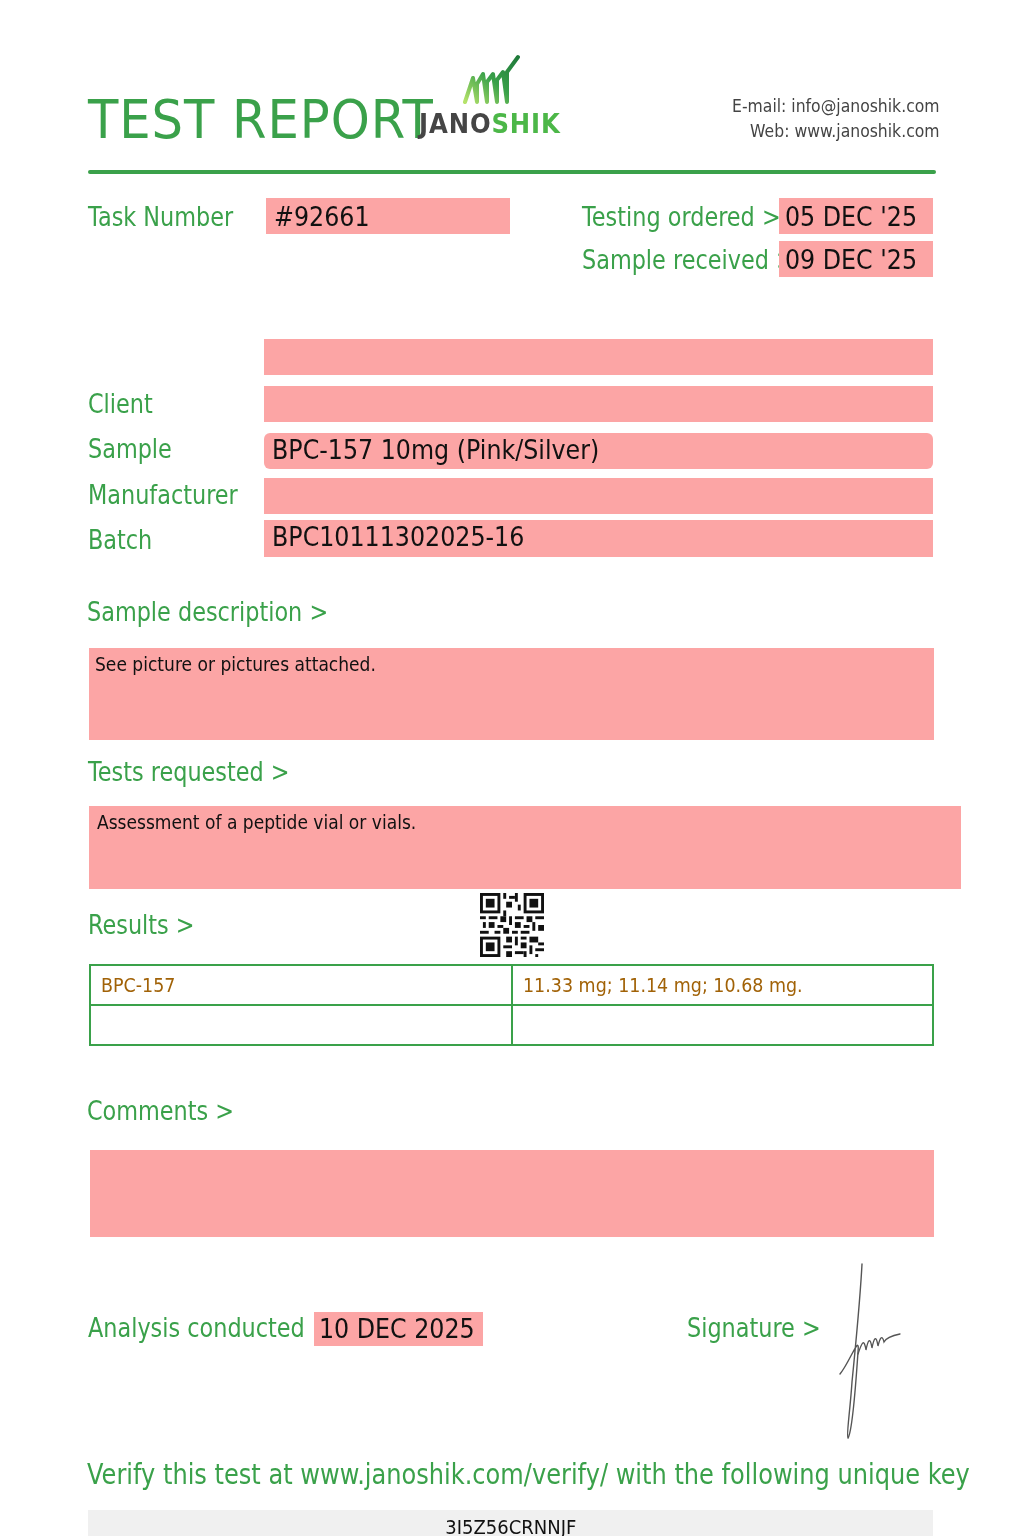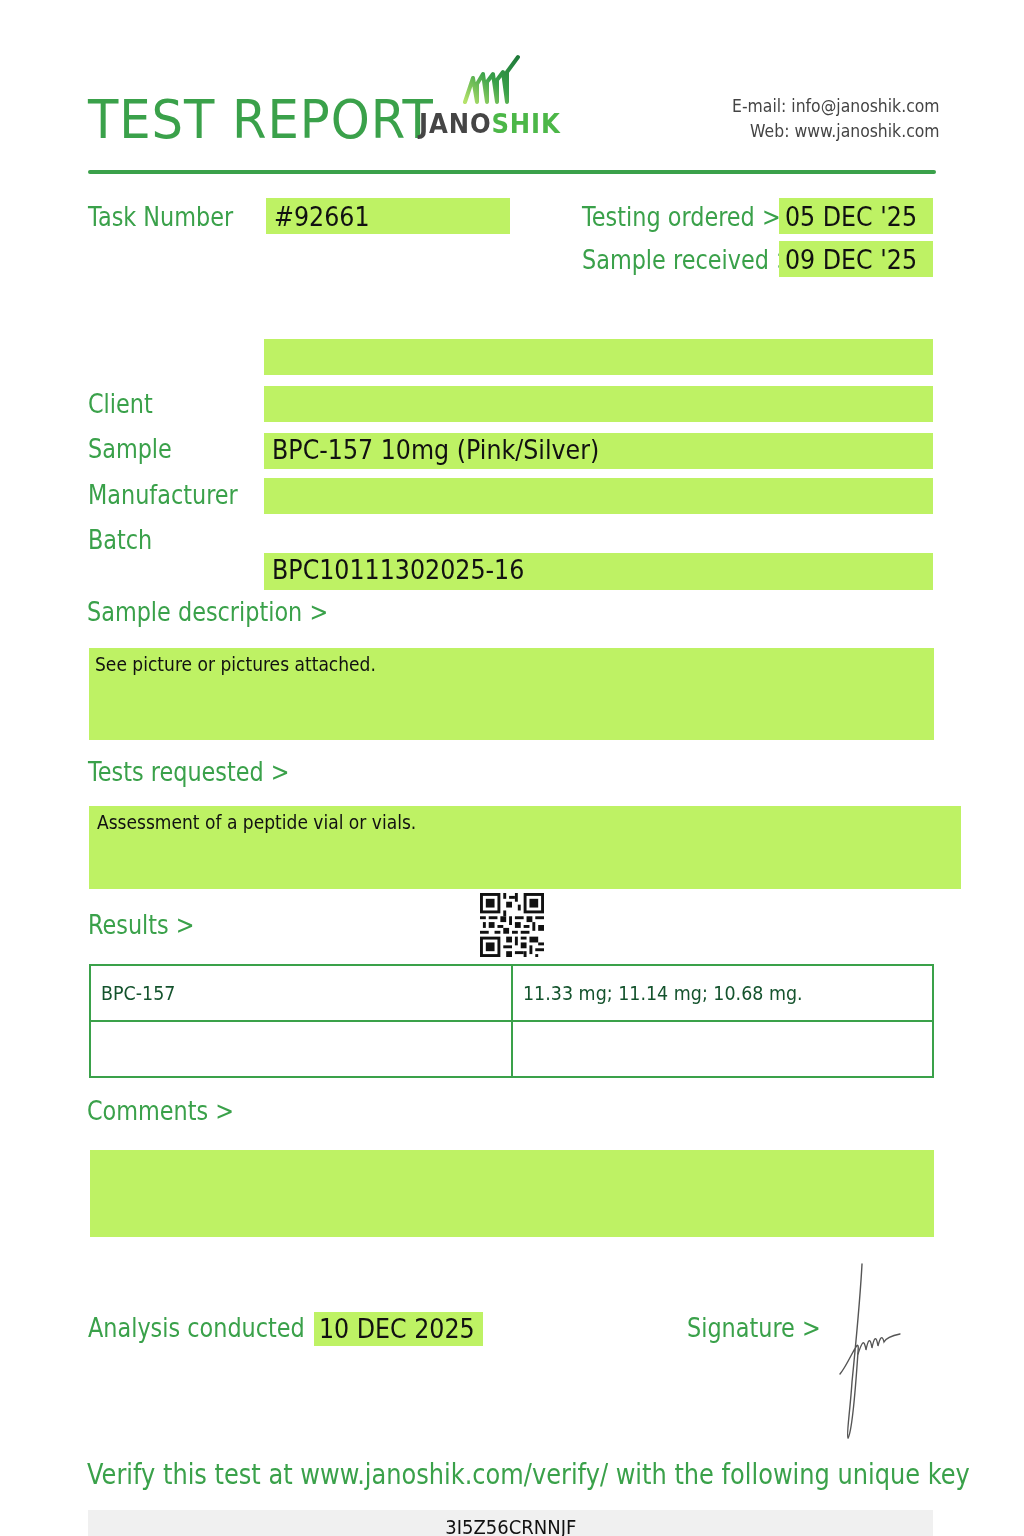--- a/index.html
+++ b/index.html
@@ -7,25 +7,25 @@
   body { position: relative; font-family: "DejaVu Sans", sans-serif; color: #111; }
   .abs { position: absolute; }
   .title { left: 88px; top: 88px; font-size: 54px; letter-spacing: 1px; color: #3aa14a; font-family: "DejaVu Sans", sans-serif; font-weight: normal; transform: scaleX(0.92); transform-origin: left; }
   .logo { left: 419px; top: 54px; width: 150px; height: 90px; }
   .logo-text { position: absolute; left: 0; top: 54px; font-size: 27px; font-weight: bold; letter-spacing: 1px; font-family: "DejaVu Sans", sans-serif; transform: scaleX(0.9); transform-origin: left; }
   .logo-text .a { color: #454545; }
   .logo-text .b { color: #4cb748; }
   .contact { right: 84px; top: 94px; text-align: right; font-size: 17px; color: #444; line-height: 25px; font-family: "DejaVu Sans", sans-serif; transform: scaleX(0.92); transform-origin: right; }
   .rule { left: 88px; top: 170px; width: 848px; height: 4px; background: #3aa14a; border-radius: 2px; }
   .label { font-size: 26px; color: #3aa14a; font-family: "DejaVu Sans", sans-serif; transform: scaleX(0.86); transform-origin: left; white-space: nowrap; }
-  .box { background: #bef264; }
+  .box { background: #fca5a5; }
   .val { font-size: 27px; color: #111; font-family: "DejaVu Sans", sans-serif; transform: scaleX(0.88); transform-origin: left; white-space: nowrap; }
   .small { font-size: 19px; color: #111; transform: scaleX(0.9); transform-origin: left; white-space: nowrap; }
   table.results { position: absolute; left: 89px; top: 964px; width: 845px; border-collapse: collapse; }
-  table.results td { border: 2px solid #3aa14a; height: 37px; width: 50%; padding: 16px 10px; font-size: 19px; color: #14532d; }
+  table.results td { border: 2px solid #3aa14a; height: 37px; width: 50%; padding: 8px 10px; font-size: 19px; color: #a16207; }
   table.results td span { display: inline-block; transform: scaleX(0.92); transform-origin: left; white-space: nowrap; }
   .verify { left: 87px; top: 1458px; font-size: 28px; color: #3aa14a; white-space: nowrap; transform: scaleX(0.86); transform-origin: left; }
   .keybox { left: 88px; top: 1510px; width: 845px; height: 30px; background: #f0f0f0; text-align: center; }
   .keybox span { display: inline-block; font-size: 20px; color: #111; margin-top: 5px; transform: scaleX(0.9); }
 </style>
 </head>
 <body>
 
 <div class="abs title">TEST REPORT</div>
 
@@ -67,31 +67,31 @@
 </div>
 
 <div class="abs box" style="left:264px;top:339px;width:669px;height:36px;"></div>
 
 <div class="abs label" style="left:88px;top:389px;">Client</div>
 <div class="abs box" style="left:264px;top:386px;width:669px;height:36px;">
   <div class="val" style="margin:3px 0 0 8px;"></div>
 </div>
 
 <div class="abs label" style="left:88px;top:434px;">Sample</div>
-<div class="abs box" style="left:264px;top:433px;width:669px;height:36px;">
+<div class="abs box" style="left:264px;top:433px;width:669px;height:36px;border-radius:6px;">
   <div class="val" style="margin:1px 0 0 8px;">BPC-157 10mg (Pink/Silver)</div>
 </div>
 
 <div class="abs label" style="left:88px;top:480px;">Manufacturer</div>
 <div class="abs box" style="left:264px;top:478px;width:669px;height:36px;">
   <div class="val" style="margin:3px 0 0 8px;"></div>
 </div>
 
 <div class="abs label" style="left:88px;top:525px;">Batch</div>
-<div class="abs box" style="left:264px;top:553px;width:669px;height:37px;">
+<div class="abs box" style="left:264px;top:520px;width:669px;height:37px;">
   <div class="val" style="margin:1px 0 0 8px;">BPC10111302025-16</div>
 </div>
 
 <div class="abs label" style="left:87px;top:597px;">Sample description &gt;</div>
 <div class="abs box" style="left:89px;top:648px;width:845px;height:92px;">
   <div class="small" style="margin:5px 0 0 6px;">See picture or pictures attached.</div>
 </div>
 
 <div class="abs label" style="left:88px;top:757px;">Tests requested &gt;</div>
 <div class="abs box" style="left:89px;top:806px;width:872px;height:83px;">

